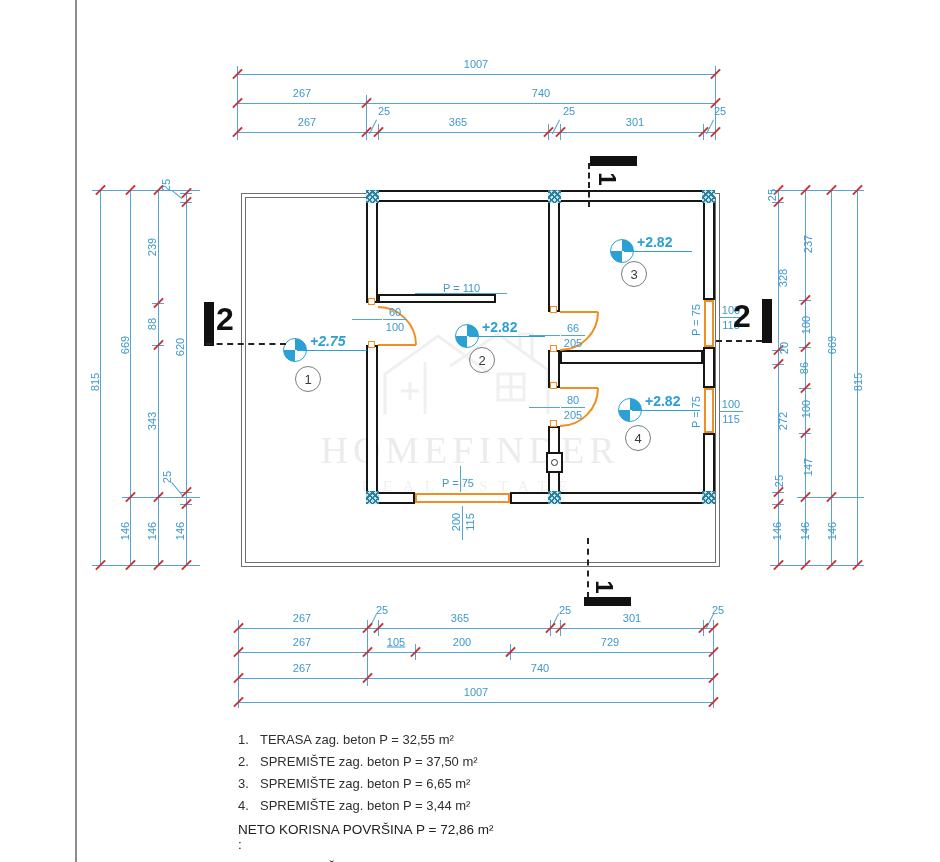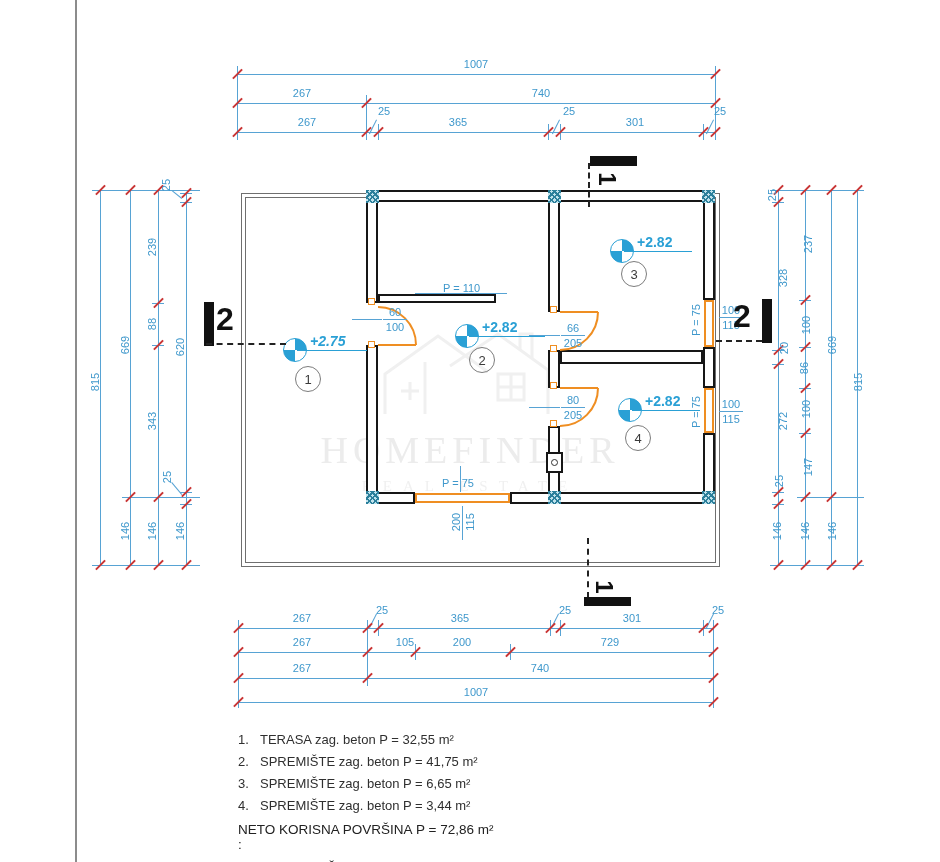--- a/index.html
+++ b/index.html
@@ -256,21 +256,21 @@
       <div class="dim-label" style="left: 307px; top: 122px;">267</div>
       <div class="dim-label" style="left: 458px; top: 122px;">365</div>
       <div class="dim-label" style="left: 635px; top: 122px;">301</div>
       <div class="dim-label" style="left: 302px; top: 618px;">267</div>
       <div class="dim-label" style="left: 382px; top: 610px;">25</div>
       <div class="dim-label" style="left: 460px; top: 618px;">365</div>
       <div class="dim-label" style="left: 565px; top: 610px;">25</div>
       <div class="dim-label" style="left: 632px; top: 618px;">301</div>
       <div class="dim-label" style="left: 718px; top: 610px;">25</div>
       <div class="dim-label" style="left: 302px; top: 642px;">267</div>
-      <div class="dim-label" style="left: 405px; top: 642px;">105</div>
+      <div class="dim-label" style="left: 396px; top: 642px; text-decoration: underline;">105</div>
       <div class="dim-label" style="left: 462px; top: 642px;">200</div>
       <div class="dim-label" style="left: 610px; top: 642px;">729</div>
       <div class="dim-label" style="left: 302px; top: 668px;">267</div>
       <div class="dim-label" style="left: 540px; top: 668px;">740</div>
       <div class="dim-label" style="left: 476px; top: 692px;">1007</div>
       <div class="dim-label rot" style="left: 95px; top: 382px;">815</div>
       <div class="dim-label rot" style="left: 125px; top: 345px;">669</div>
       <div class="dim-label rot" style="left: 125px; top: 531px;">146</div>
       <div class="dim-label rot" style="left: 152px; top: 247px;">239</div>
       <div class="dim-label rot" style="left: 152px; top: 324px;">88</div>
@@ -425,21 +425,21 @@
   <div class="secbar" style="left:762px;top:299px;width:10px;height:44px;"></div>
   <div class="dash-h" style="left:716px;top:340px;width:46px;"></div>
 
   <div class="legend">
     <div class="leg-row">
       <span class="leg-num">1.</span>
       <span>TERASA zag. beton P = 32,55 m²</span>
     </div>
     <div class="leg-row">
       <span class="leg-num">2.</span>
-      <span>SPREMIŠTE zag. beton P = 41,75 m²</span>
+      <span>SPREMIŠTE zag. beton P = 37,50 m²</span>
     </div>
     <div class="leg-row">
       <span class="leg-num">3.</span>
       <span>SPREMIŠTE zag. beton P =   6,65 m²</span>
     </div>
     <div class="leg-row">
       <span class="leg-num">4.</span>
       <span>SPREMIŠTE zag. beton P =   3,44 m²</span>
     </div>
   </div>

